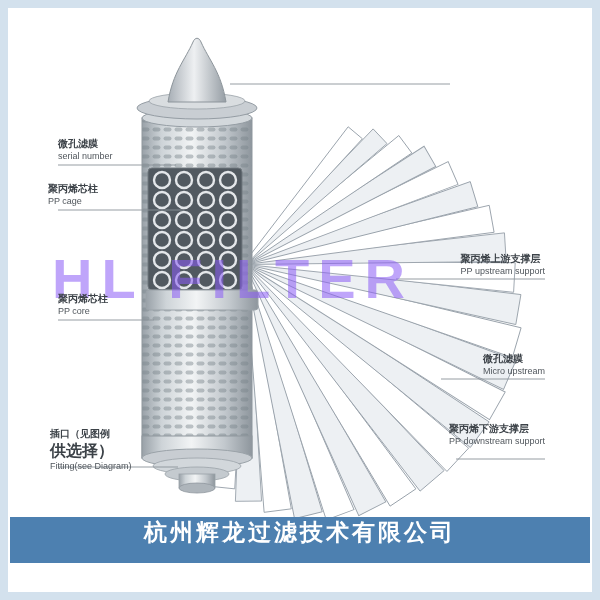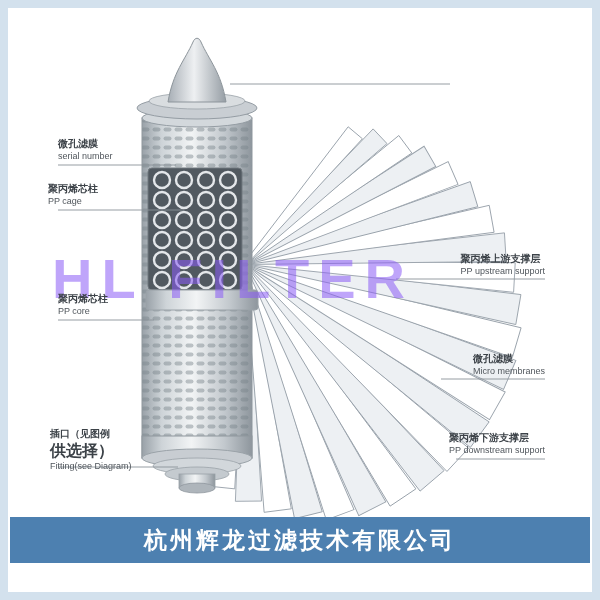--- a/index.html
+++ b/index.html
@@ -20,21 +20,21 @@
     pointer-events:none; user-select:none;
   }
   .label { position:absolute; z-index:3; color:#3c4248; line-height:1.25; white-space:nowrap; }
   .label .zh { display:block; font-size:10px; font-weight:700; }
   .label .zh2 { display:block; font-size:16px; font-weight:700; }
   .label .en { display:block; font-size:9px; font-weight:400; color:#50565c; }
   .label.right { text-align:left; }
   #footer-bar {
     position:absolute; left:2px; right:2px; top:509px; height:46px; z-index:4;
     background:#4d80b0; color:#ffffff;
-    display:flex; align-items:center; justify-content:center;
+    display:flex; justify-content:center;
     font-size:23px; font-weight:700; letter-spacing:3px;
   }
 </style>
 </head>
 <body>
 
 <div id="frame">
 
   <svg id="diagram-svg" viewBox="0 0 584 584">
     <defs>
@@ -174,24 +174,24 @@
     <span class="en">Fitting(see Diagram)</span>
   </div>
 
   <div class="label right" style="right:47px; top:245px;">
     <span class="zh">聚丙烯上游支撑层</span>
     <span class="en">PP upstream support</span>
   </div>
 
   <div class="label right" style="right:47px; top:345px;margin-left:33px;">
     <span class="zh">微孔滤膜</span>
-    <span class="en">Micro membranes</span>
+    <span class="en">Micro upstream</span>
   </div>
 
-  <div class="label right" style="right:47px; top:424px;">
+  <div class="label right" style="right:47px; top:415px;">
     <span class="zh">聚丙烯下游支撑层</span>
     <span class="en">PP downstream support</span>
   </div>
 
   <div id="footer-bar">
     <span>杭州辉龙过滤技术有限公司</span>
   </div>
 
 </div>
 

